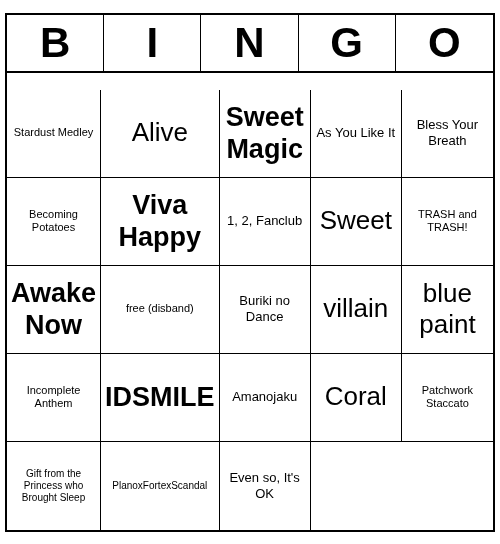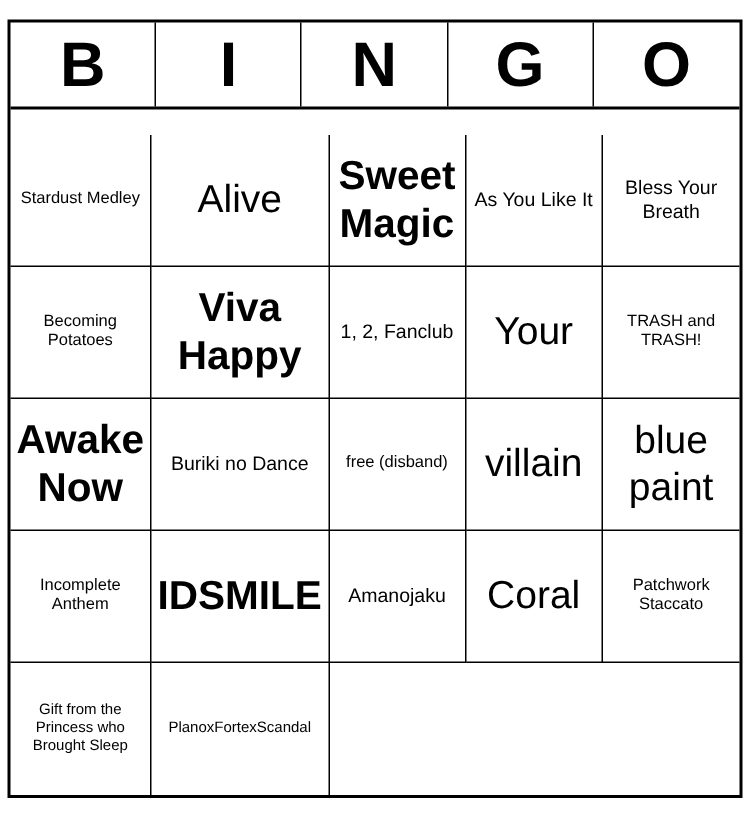--- a/index.html
+++ b/index.html
@@ -117,33 +117,33 @@
       <div class="bingo-cell">
         <span class="cell-text-small">Becoming Potatoes</span>
       </div>
       <div class="bingo-cell">
         <span class="cell-text-medium">Viva Happy</span>
       </div>
       <div class="bingo-cell">
         <span>1, 2, Fanclub</span>
       </div>
       <div class="bingo-cell">
-        <span class="cell-text-large">Your</span>
+        <span class="cell-text-large">Sweet</span>
       </div>
       <div class="bingo-cell">
         <span class="cell-text-small">TRASH and TRASH!</span>
       </div>
       <div class="bingo-cell">
         <span class="cell-text-medium">Awake Now</span>
       </div>
       <div class="bingo-cell">
-        <span>Buriki no Dance</span>
+        <span class="cell-text-small">free (disband)</span>
       </div>
       <div class="bingo-cell">
-        <span class="cell-text-small">free (disband)</span>
+        <span>Buriki no Dance</span>
       </div>
       <div class="bingo-cell">
         <span class="cell-text-large">villain</span>
       </div>
       <div class="bingo-cell">
         <span class="cell-text-large">blue paint</span>
       </div>
       <div class="bingo-cell">
         <span class="cell-text-small">Incomplete Anthem</span>
       </div>
@@ -158,14 +158,17 @@
       </div>
       <div class="bingo-cell">
         <span class="cell-text-small">Patchwork Staccato</span>
       </div>
       <div class="bingo-cell">
         <span class="cell-text-xsmall">Gift from the Princess who Brought Sleep</span>
       </div>
       <div class="bingo-cell">
         <span class="cell-text-xsmall">PlanoxFortexScandal</span>
       </div>
+      <div class="bingo-cell">
+        <span>Even so, It's OK</span>
+      </div>
     </div>
 </div>
 
 </body></html>

